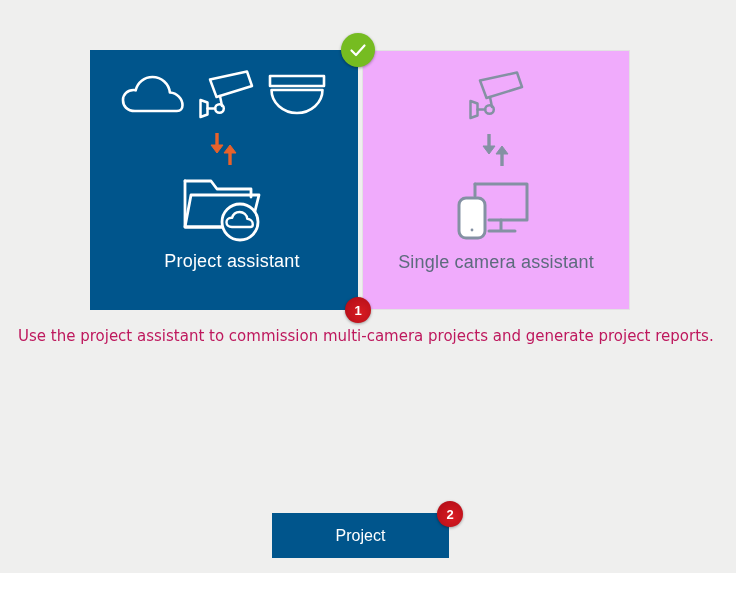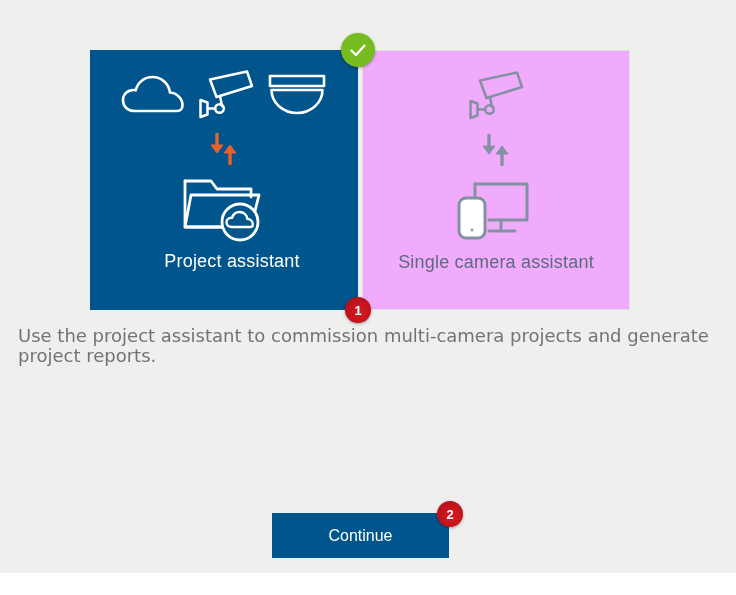--- a/index.html
+++ b/index.html
@@ -121,23 +121,23 @@
   .badge-two {
     top: -12px;
     right: -14px;
   }
   
   .description {
     position: absolute;
     left: 18px;
     top: 326px;
     width: 700px;
-    font-size: 18px;
+    font-size: 15px;
     line-height: 20px;
-    color: #737373;
+    color: #be185d;
     font-family: "DejaVu Sans", sans-serif;
   }
   
   .continue-wrap {
     position: absolute;
     left: 272px;
     top: 513px;
     width: 177px;
     height: 45px;
   }
@@ -297,19 +297,19 @@
       </div>
 
       <div class="card-label">Single camera assistant</div>
     </div>
 
   </div>
 
   <div class="description">Use the project assistant to commission multi-camera projects and generate project reports.</div>
 
   <div class="continue-wrap">
-    <button class="continue-btn">Continue</button>
+    <button class="continue-btn">Project</button>
     <div class="badge badge-num badge-two">2</div>
   </div>
 
   <div class="bottom-strip"></div>
 
 </div>
 
 </body></html>

